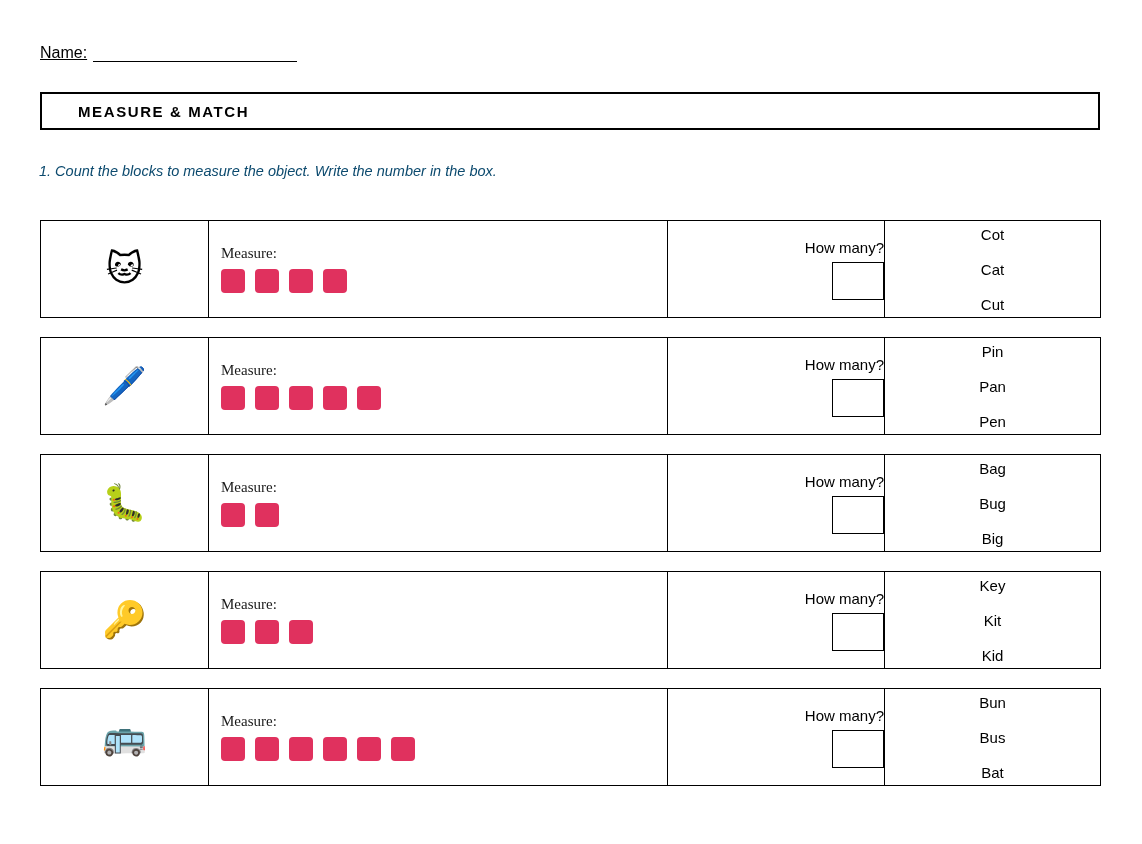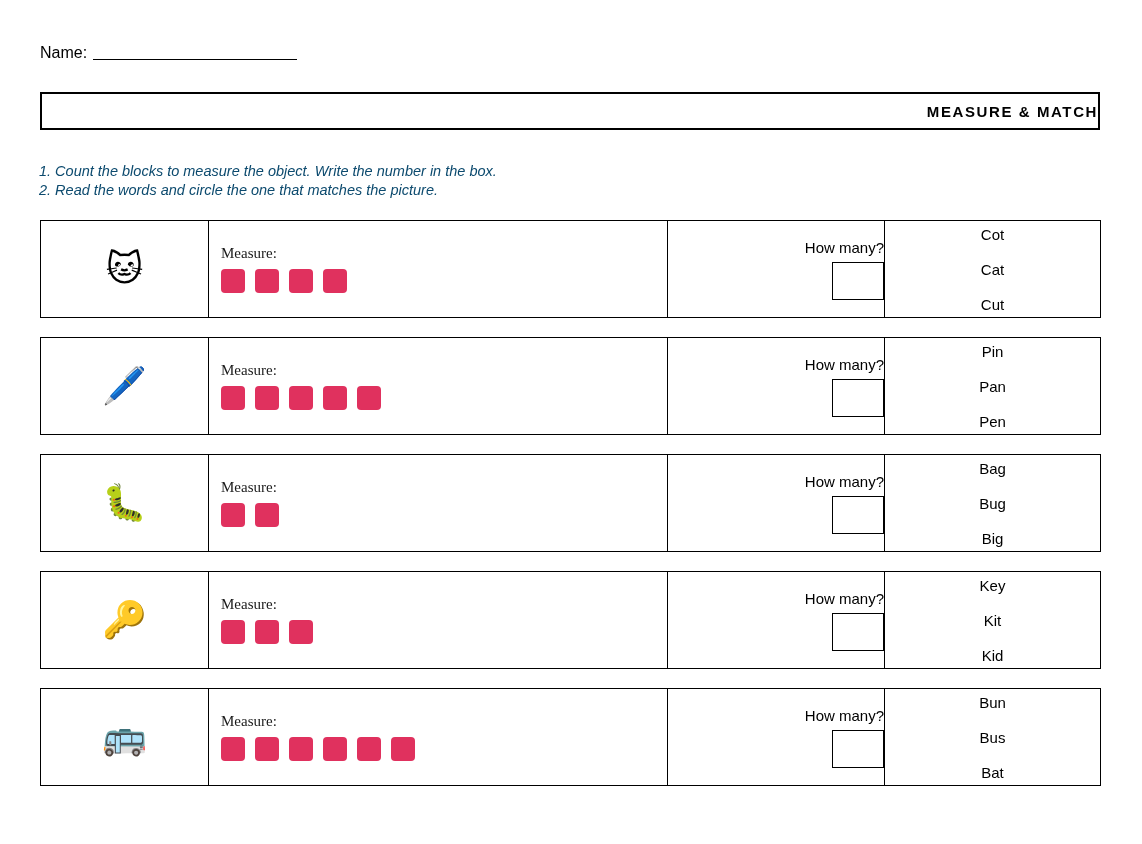--- a/index.html
+++ b/index.html
@@ -22,21 +22,22 @@
     left: 40px;
     top: 34px;
     width: 1062px;
     height: 28px;
     display: flex;
     justify-content: space-between;
     align-items: flex-end;
   }
   .field {
     display: flex;
-    align-items: center;
+    align-items: flex-end;
+    text-decoration: underline;
   }
   .field-label {
     font-size: 16px;
     color: #000;
     white-space: nowrap;
   }
   .field-line {
     display: inline-block;
     border-bottom: 1.4px solid #000;
     height: 12px;
@@ -48,23 +49,24 @@
   
   .title-banner {
     position: absolute;
     left: 40px;
     top: 92px;
     width: 1060px;
     height: 38px;
     border: 2px solid #000;
     display: flex;
     align-items: center;
-    justify-content: flex-end;
+    justify-content: flex-start;
     box-sizing: border-box;
     background: #fff;
+    padding-left: 36px;
   }
   .title-text {
     font-size: 15px;
     font-weight: bold;
     letter-spacing: 1.6px;
   }
 
   
   .instructions {
     position: absolute;
@@ -173,21 +175,20 @@
     <span class="field-line name-line"></span>
   </div>
 </div>
 
 <div class="title-banner">
   <span class="title-text">MEASURE &amp; MATCH</span>
 </div>
 
 <div class="instructions">
   <div class="instruction-line">1. Count the blocks to measure the object. Write the number in the box.</div>
-  <div class="instruction-line">2. Read the words and circle the one that matches the picture.</div>
 </div>
 
 <div class="rows-area">
     <div class="ws-row">
       <div class="cell cell-picture">
         <span class="picture-emoji">🐱</span>
       </div>
       <div class="cell cell-measure">
         <div class="measure-label">Measure:</div>
         <div class="blocks">

